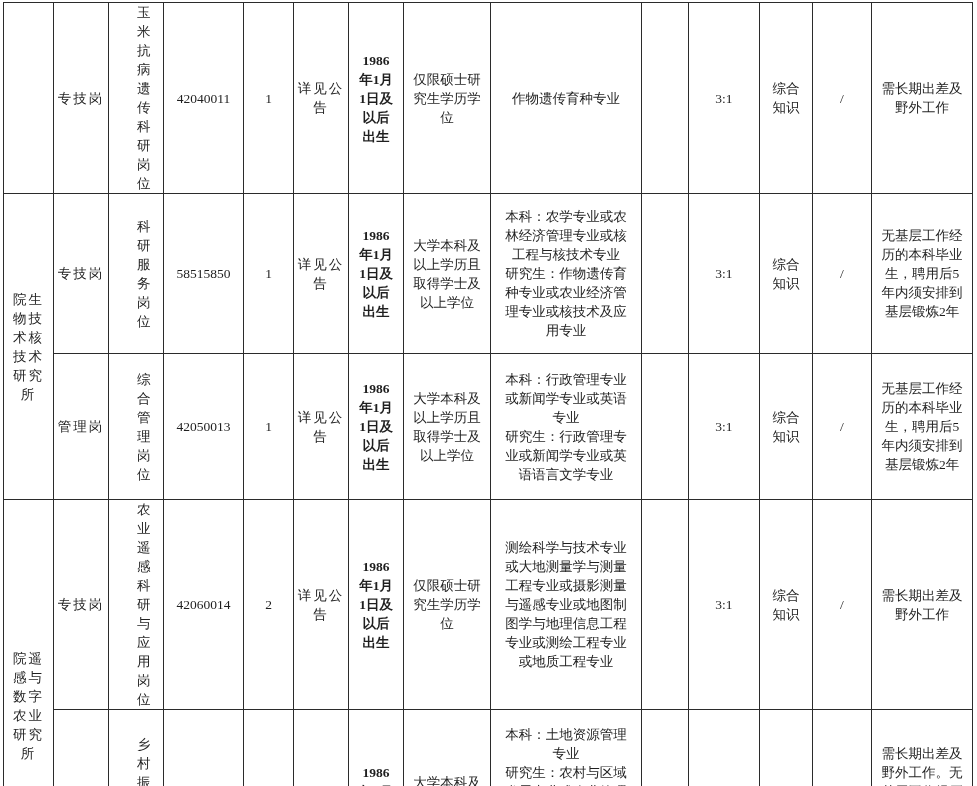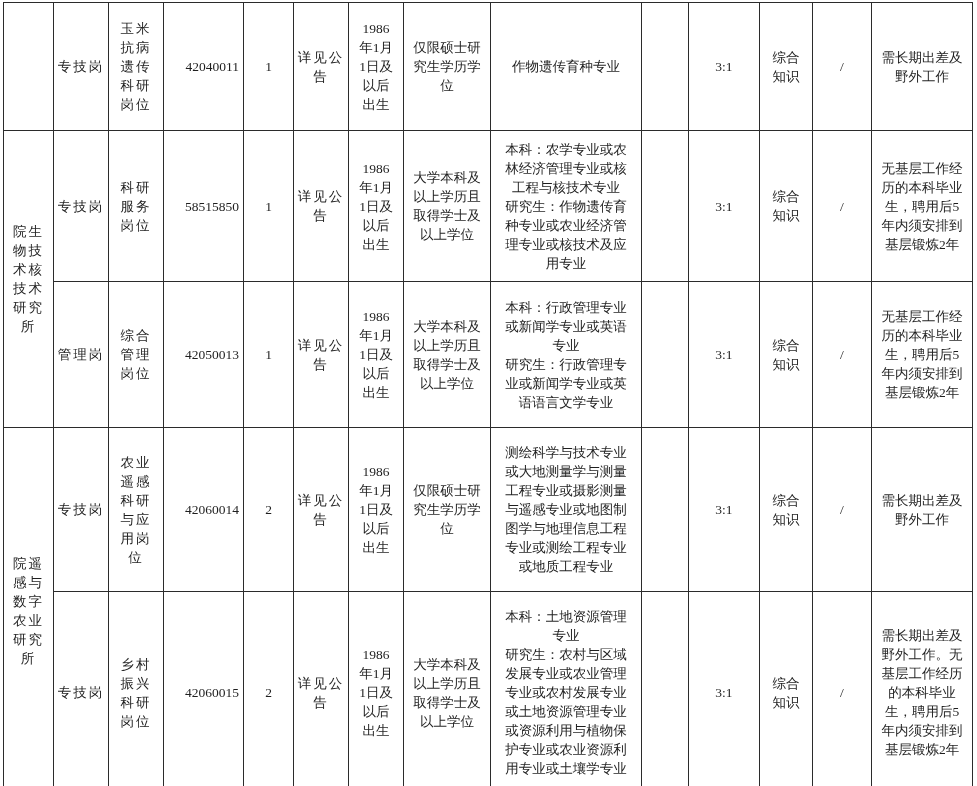--- a/index.html
+++ b/index.html
@@ -26,27 +26,27 @@
     vertical-align: middle;
     font-size: 13.5px;
     line-height: 19px;
     padding: 0 6px;
     word-break: normal;
     overflow: hidden;
   }
   tr:last-child td { border-bottom-width: 2px; }
   td.c1  { padding: 0 8px;  letter-spacing: 2px; }
   td.c2  { padding: 0 3px;  letter-spacing: 2px; margin-top: 27px; }
-  td.c3  { padding: 0 11px; letter-spacing: 2px; }
-  td.c4  { padding: 5px 4px; text-align: right; }
+  td.c3  { padding: 0 28px; letter-spacing: 2px; }
+  td.c4  { padding: 5px 4px; }
   td.c5  { padding: 0 2px; }
   td.c6  { padding: 0 3px;  letter-spacing: 2px; margin-left: 43px; }
-  td.c7  { padding: 16px 10px; }
+  td.c7  { padding: 16px 10px; font-weight: bold; }
   td.c8  { padding: 0 8px; }
-  td.c9  { padding: 4px 12px; white-space: pre-line; margin-left: 34px; }
+  td.c9  { padding: 13px 12px; white-space: pre-line; margin-left: 34px; }
   td.c10 { padding: 0 2px; }
   td.c11 { padding: 0 4px; margin-left: 28px; }
   td.c12 { padding: 0 8px; text-align: center; }
   td.c13 { padding: 0 4px; }
   td.c14 { padding: 0 7px; text-align: center; }
 </style>
 </head>
 <body>
 
 <div class="page">

